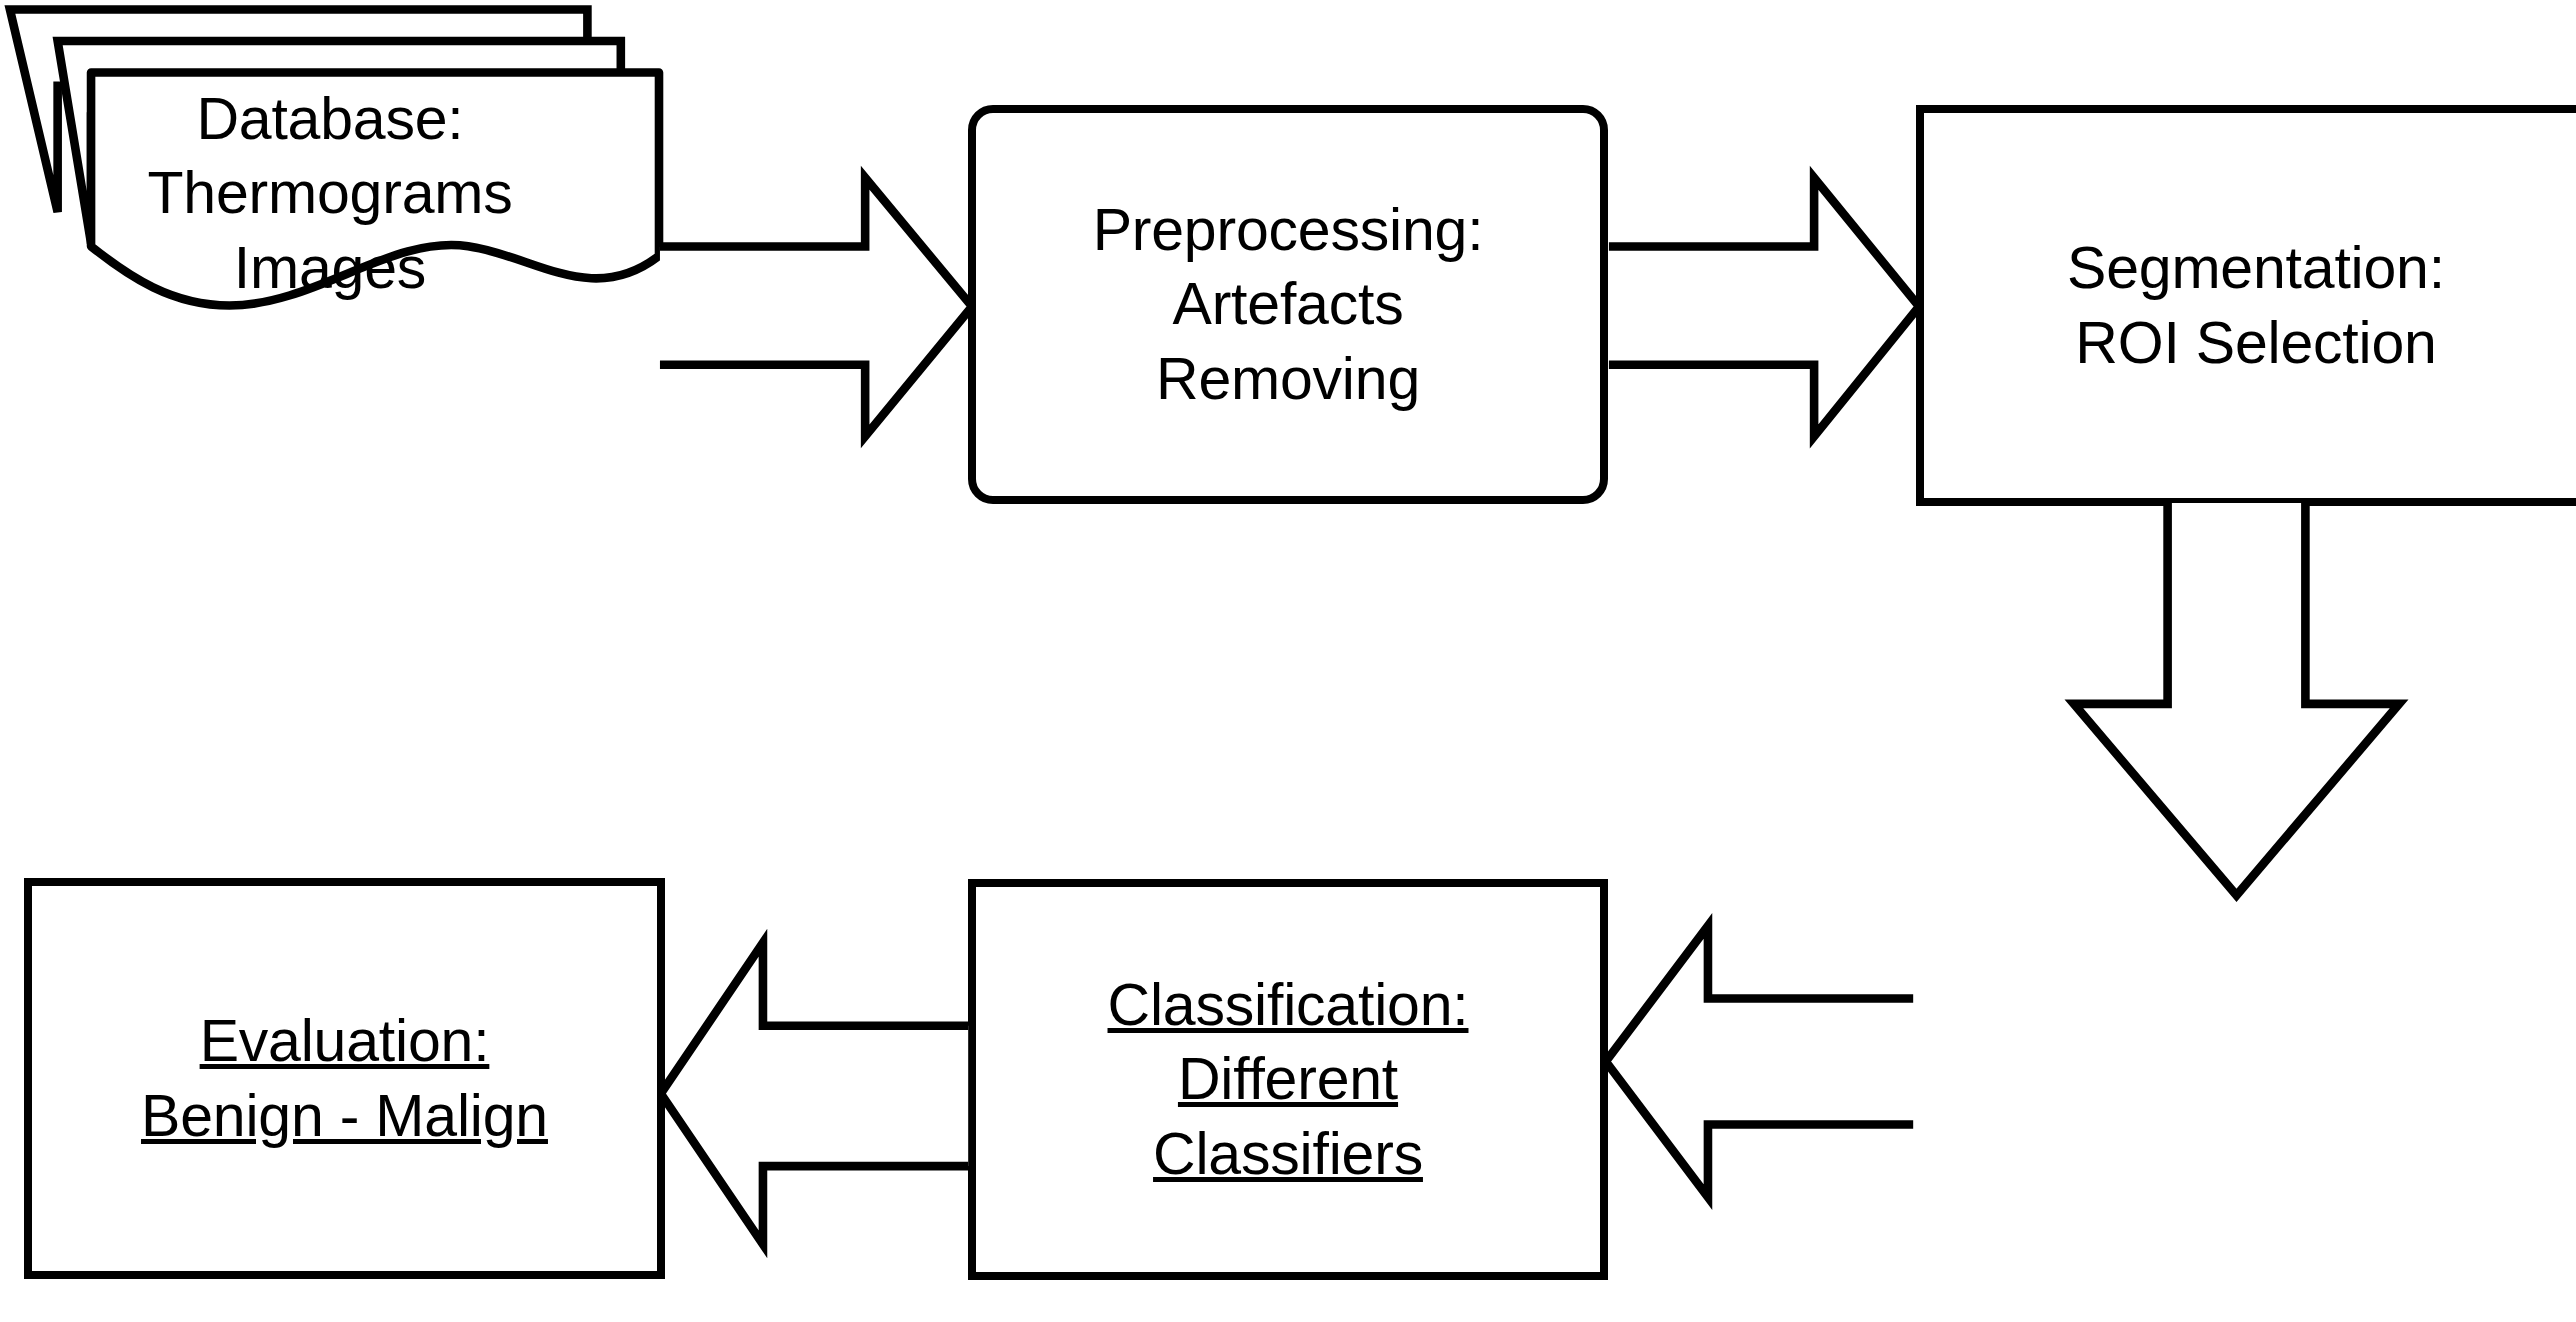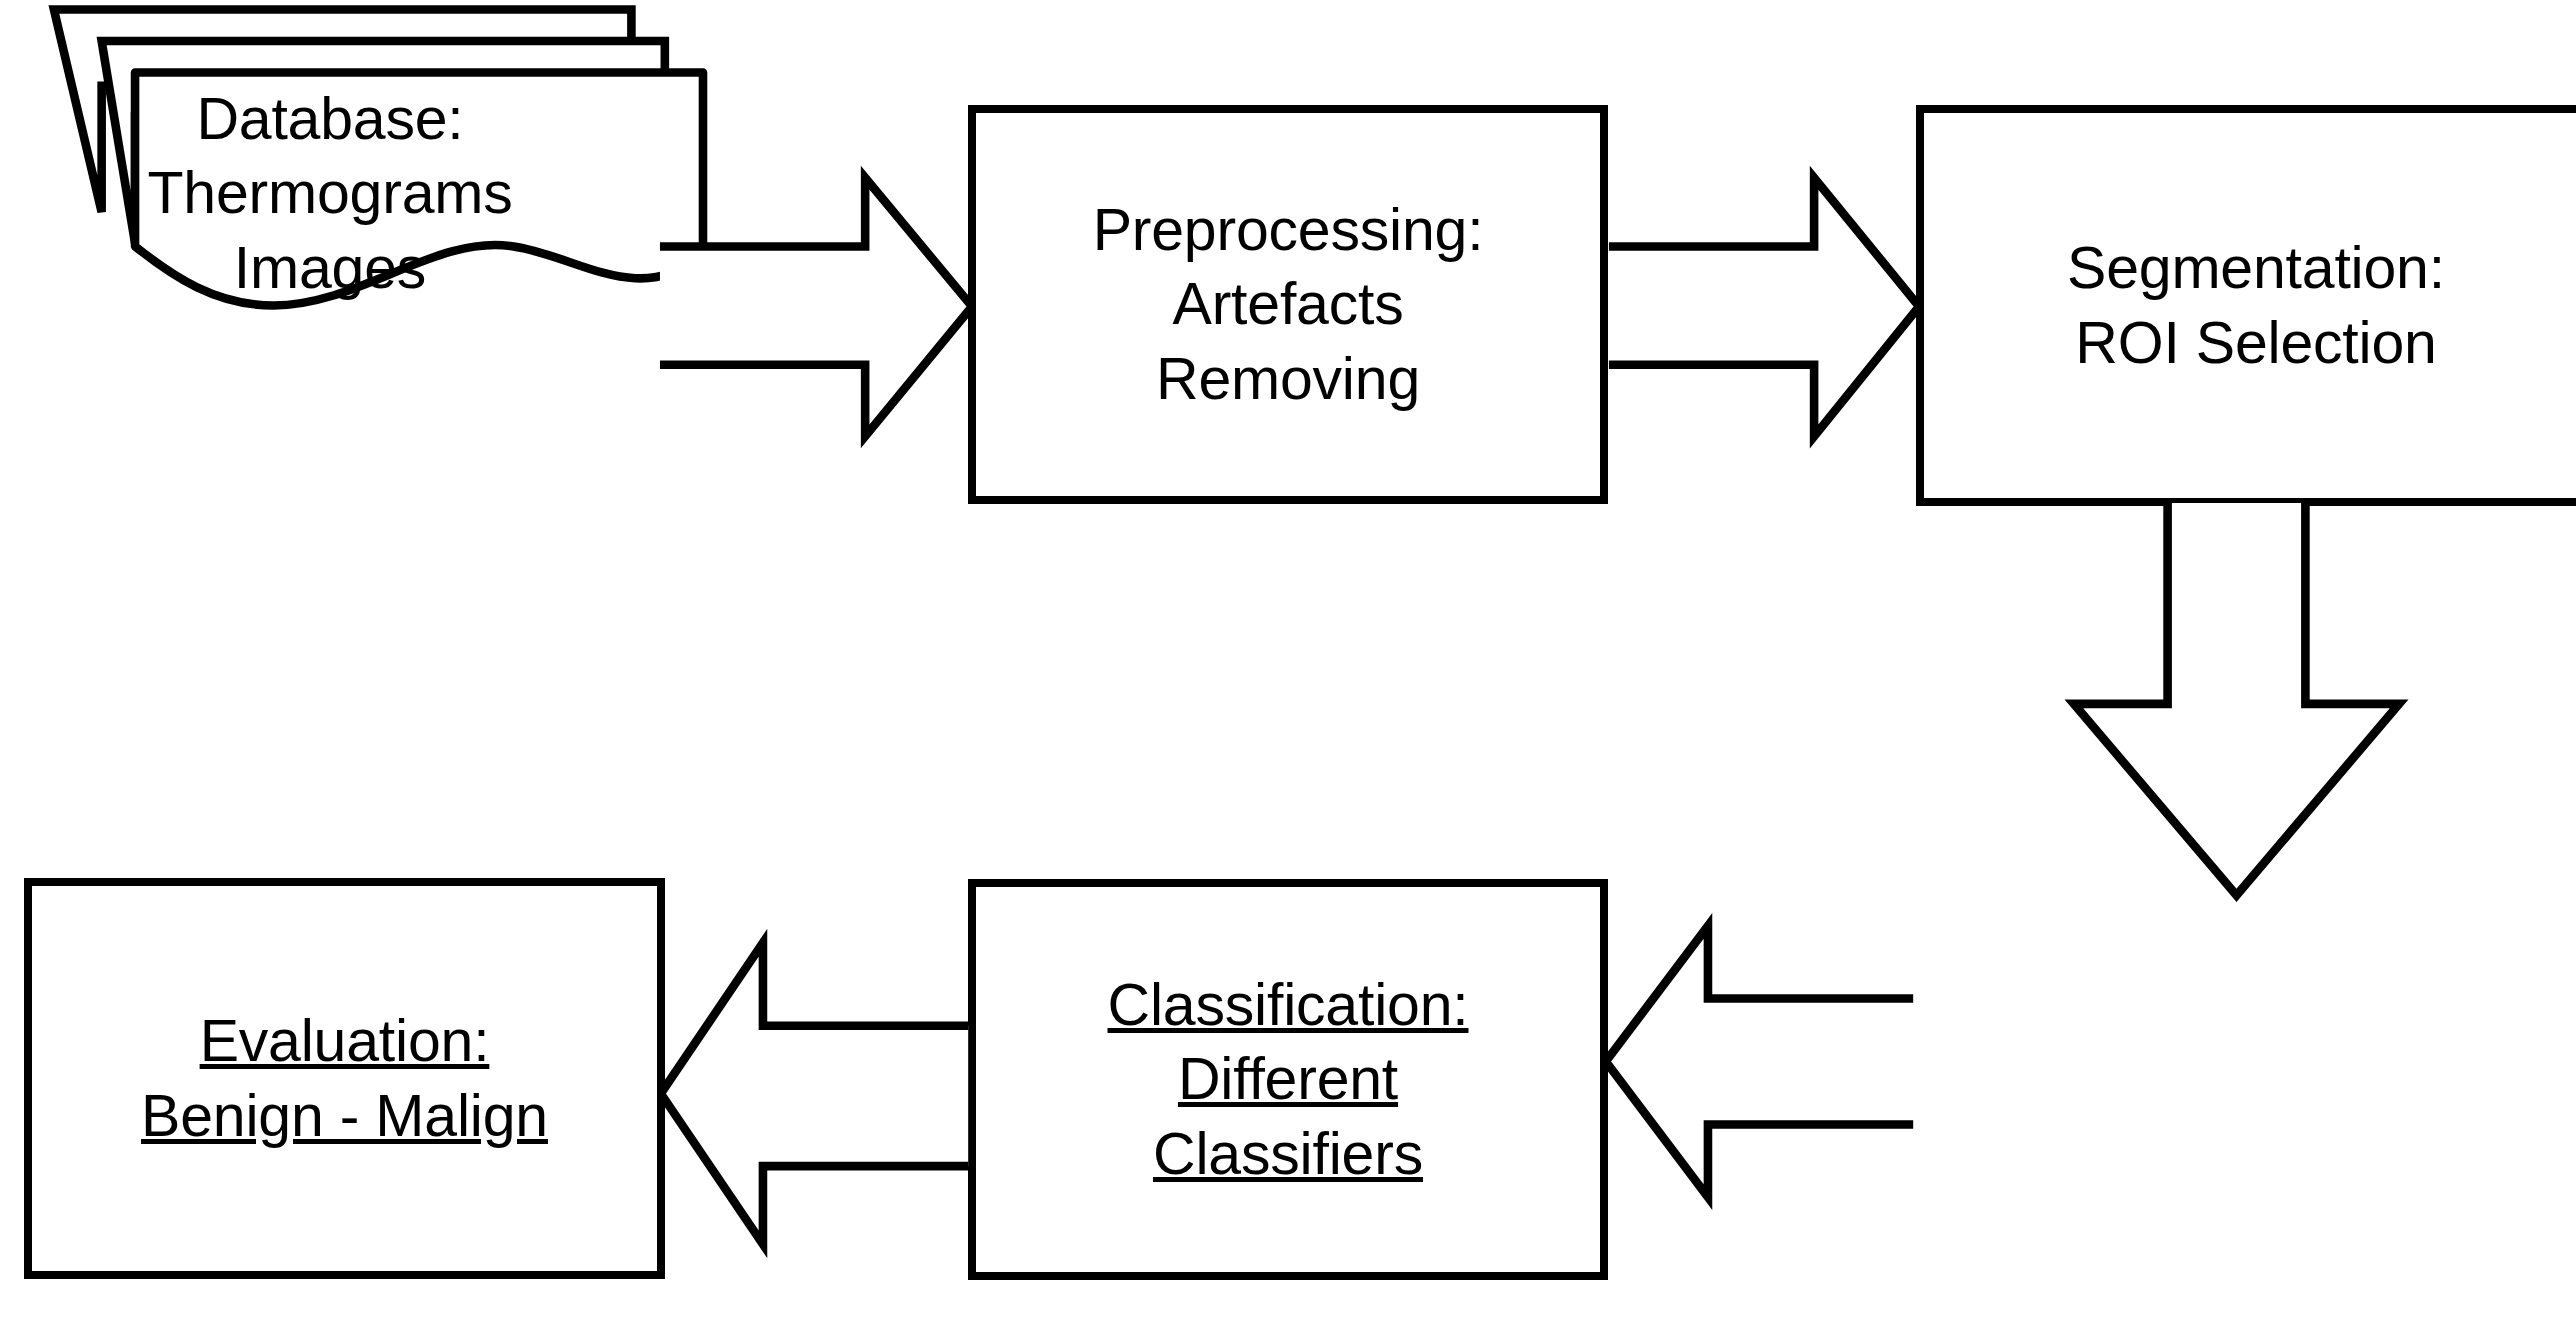--- a/index.html
+++ b/index.html
@@ -12,21 +12,21 @@
     color:#000000;
     font-family:"Liberation Sans",sans-serif;
     font-size:59px;
     line-height:1.26;
     white-space:pre-line;
     letter-spacing:-0.2px;
     font-weight:400;
   }
   .arrowwrap{position:absolute;}
   .arrowwrap svg{display:block;overflow:visible;}
-  .docstack{position:absolute;padding-left:44px;}
+  .docstack{position:absolute;}
   .docstack svg{display:block;}
   .doclabel{position:absolute;text-align:center;width:100%;}
 </style>
 </head>
 <body>
 
 <div id="stage">
 
   <div class="docstack" style="left:0px;top:0px;width:688px;height:315px;">
     <svg width="688" height="315" viewBox="0 0 720 330">
@@ -41,21 +41,21 @@
 Thermograms
 Images</div>
   </div>
 
   <div class="arrowwrap" style="left:656px;top:172px;width:320px;height:272px;">
     <svg width="320" height="272" viewBox="0 0 335 285">
       <path d="M 4 78 L 219 78 L 219 6 L 331 141 L 219 277 L 219 202 L 4 202" fill="#ffffff" stroke="#000000" stroke-width="9" stroke-linejoin="miter" stroke-linecap="butt"></path>
     </svg>
   </div>
 
-  <div class="node boxnode" style="left:968px;top:105px;width:640px;height:399px;">
+  <div class="node boxnode" style="left:968px;top:105px;width:640px;height:399px;border-radius:25px;">
     <div class="label">Preprocessing:
 Artefacts
 Removing</div>
   </div>
 
   <div class="arrowwrap" style="left:1605px;top:172px;width:318px;height:272px;">
     <svg width="318" height="272" viewBox="0 0 333 285">
       <path d="M 4 78 L 219 78 L 219 6 L 329 141 L 219 277 L 219 202 L 4 202" fill="#ffffff" stroke="#000000" stroke-width="9" stroke-linejoin="miter" stroke-linecap="butt"></path>
     </svg>
   </div>

